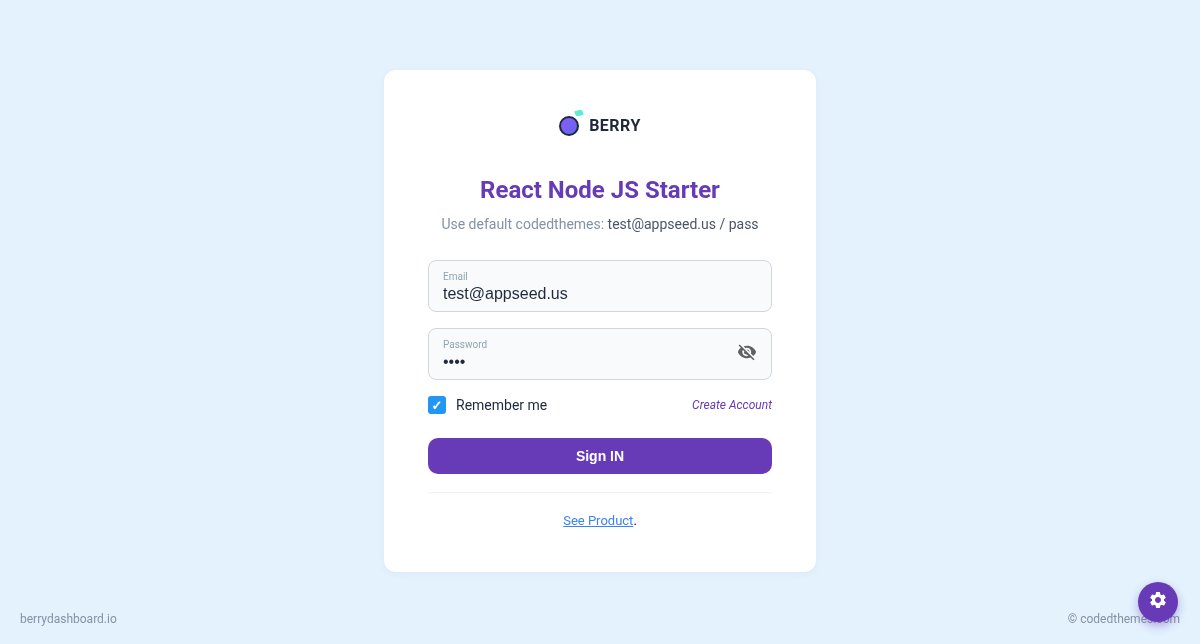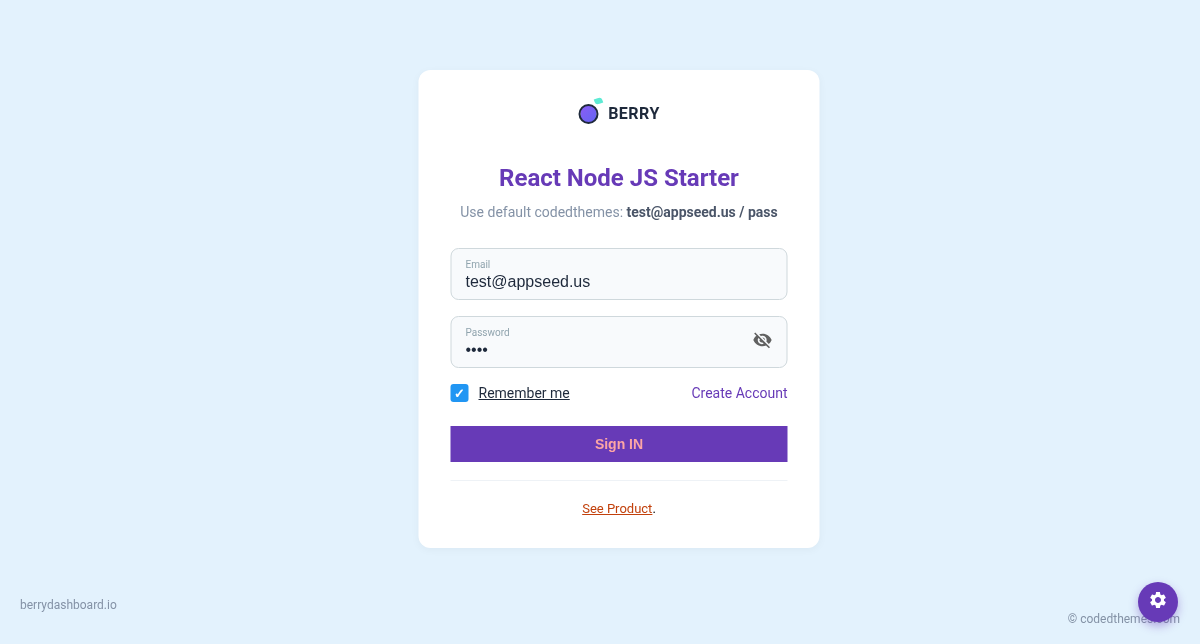--- a/index.html
+++ b/index.html
@@ -13,26 +13,25 @@
   width: 1200px;
   height: 644px;
   position: relative;
   overflow: hidden;
 }
 .login-card {
   position: absolute;
   left: 50%;
   top: 70px;
   transform: translateX(-50%);
-  width: 401px;
+  width: 432px;
   background: #ffffff;
   border-radius: 12px;
-  padding: 32px;
+  padding: 44px;
   box-shadow: 0 2px 8px rgba(0,0,0,0.04);
-  margin-left: 19px;
 }
 .logo-row {
   display: flex;
   align-items: center;
   justify-content: center;
   gap: 8px;
   margin-bottom: 40px;
 }
 .logo-icon {
   width: 22px;
@@ -73,21 +72,21 @@
   margin-bottom: 12px;
 }
 .subtitle {
   text-align: center;
   font-size: 14px;
   color: #8492a6;
   margin-bottom: 28px;
 }
 .subtitle strong {
   color: #4a5568;
-  font-weight: 700;
+  font-weight: 400;
 }
 .input-wrap {
   position: relative;
   background: #f8fafc;
   border: 1px solid #cfd8dc;
   border-radius: 8px;
   padding: 10px 14px 8px 14px;
   margin-bottom: 16px;
 }
 .input-label {
@@ -138,34 +137,34 @@
   justify-content: center;
 }
 .checkbox-check {
   color: white;
   font-size: 13px;
   font-weight: bold;
 }
 .checkbox-label {
   font-size: 14px;
   color: #1e293b;
-  text-decoration: underline;
 }
 .create-link {
-  font-size: 14px;
+  font-size: 12px;
   color: #673ab7;
   text-decoration: none;
   cursor: pointer;
+  font-style: italic;
 }
 .signin-btn {
   width: 100%;
   background: #673ab7;
-  color: #fca5a5;
+  color: #ffffff;
   border: none;
-  border-radius: 0;
+  border-radius: 10px;
   padding: 10px;
   font-size: 14px;
   font-weight: 600;
   cursor: pointer;
   margin-bottom: 18px;
 }
 .divider {
   border: none;
   border-top: 1px solid #eef2f6;
   margin-bottom: 20px;
@@ -174,28 +173,28 @@
   text-align: center;
   font-size: 13px;
   color: #8492a6;
   margin-bottom: 4px;
 }
 .footer-link {
   text-align: center;
   font-size: 13px;
 }
 .footer-link a {
-  color: #c2410c;
+  color: #3b82f6;
   text-decoration: underline;
   cursor: pointer;
 }
 .bottom-left {
   position: absolute;
   left: 20px;
-  bottom: 32px;
+  bottom: 18px;
   font-size: 12px;
   color: #8492a6;
 }
 .bottom-right {
   position: absolute;
   right: 20px;
   bottom: 18px;
   font-size: 12px;
   color: #8492a6;
 }

